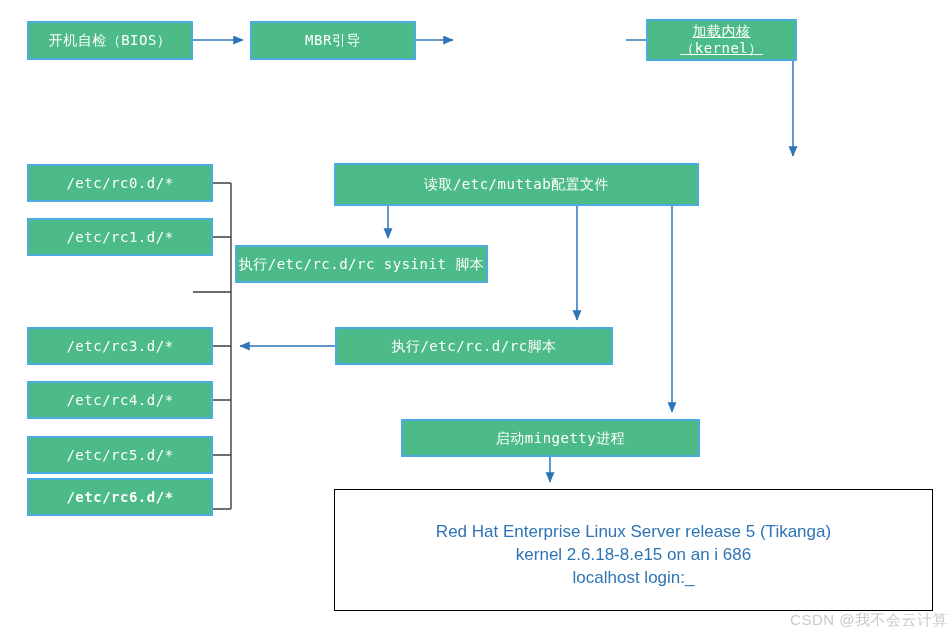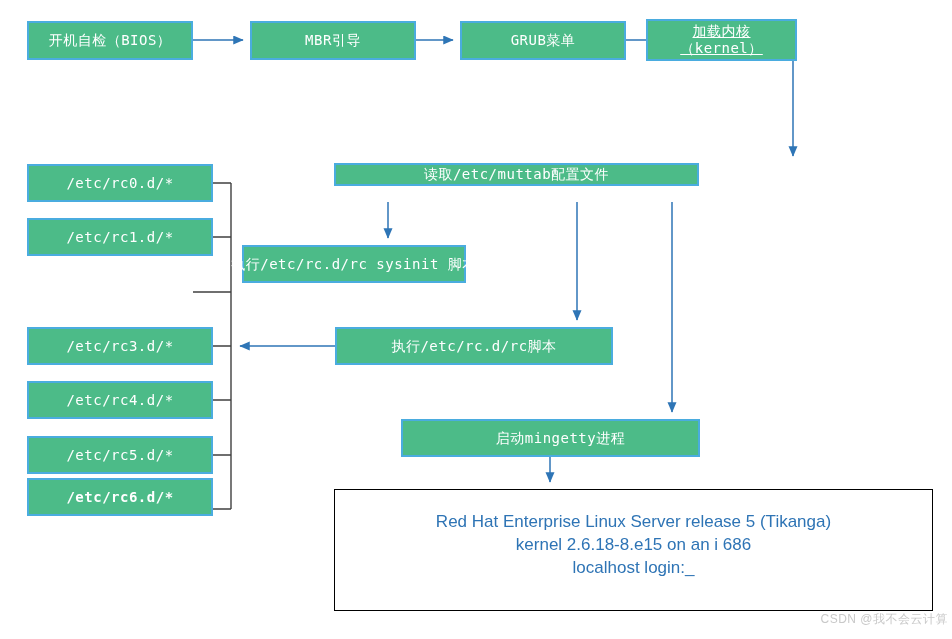--- a/index.html
+++ b/index.html
@@ -19,38 +19,38 @@
     box-sizing:border-box;
     flex-direction:column;
     letter-spacing:0.5px;
     white-space:nowrap;
   }
   .bios    {left:27px;  top:21px;  width:166px; height:39px;}
   .mbr     {left:250px; top:21px;  width:166px; height:39px;}
   .grub    {left:460px; top:21px;  width:166px; height:39px;}
   .kernel  {left:646px; top:19px;  width:151px; height:42px;text-decoration:underline;}
   .init    {left:748px; top:163px; width:165px; height:39px;}
-  .muttab  {left:334px; top:163px; width:365px; height:23px;}
-  .sysinit {left:242px; top:245px; width:224px; height:38px;}
+  .muttab  {left:334px; top:163px; width:365px; height:43px;}
+  .sysinit {left:235px; top:245px; width:253px; height:38px;}
   .rcscript{left:335px; top:327px; width:278px; height:38px;}
   .mingetty{left:401px; top:419px; width:299px; height:38px;padding-left:20px;}
   .rc{left:27px;width:186px;height:38px;}
   .rc0{top:164px;} .rc1{top:218px;} .rc2{top:273px;} .rc3{top:327px;}
   .rc4{top:381px;} .rc5{top:436px;} .rc6{top:478px;font-weight:bold;}
   .terminal{
     position:absolute;left:334px;top:489px;width:599px;height:122px;
     background:#ffffff;border:1px solid #000000;box-sizing:border-box;
     color:#2e74b5;font-family:"Liberation Sans",sans-serif;
     font-size:17px;line-height:23px;text-align:center;
-    padding-top:20px;
+    padding-top:30px;
   }
   .watermark{
     position:absolute;right:4px;top:611px;
     color:#c9c9c9;font-family:"Liberation Sans",sans-serif;
-    font-size:12px;letter-spacing:0.5px;
+    font-size:15px;letter-spacing:0.5px;
     text-shadow:1px 1px 0 #ffffff;
   }
 </style>
 </head>
 <body>
 
 <div class="stage">
 
   <svg class="wires" viewBox="0 0 952 639" xmlns="http://www.w3.org/2000/svg">
     <defs>
@@ -78,21 +78,20 @@
       <path d="M388,202 V238" marker-end="url(#ah)"></path>
       <path d="M577,202 V320" marker-end="url(#ah)"></path>
       <path d="M672,202 V412" marker-end="url(#ah)"></path>
       <path d="M335,346 H240" marker-end="url(#ah)"></path>
       <path d="M550,457 V482" marker-end="url(#ah)"></path>
     </g>
   </svg>
 
   <div class="node bios">开机自检（BIOS）</div>
   <div class="node mbr">MBR引导</div>
-  <div class="node grub">GRUB菜单</div>
   <div class="node kernel">
     <span>加载内核</span>
     <span>（kernel）</span>
   </div>
 
   <div class="node muttab">读取/etc/muttab配置文件</div>
   <div class="node sysinit">执行/etc/rc.d/rc sysinit 脚本</div>
   <div class="node rcscript">执行/etc/rc.d/rc脚本</div>
   <div class="node mingetty">启动mingetty进程</div>
 

